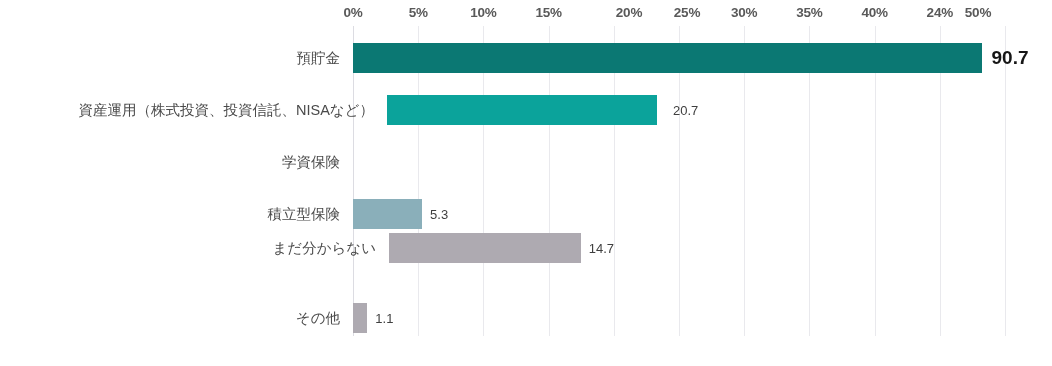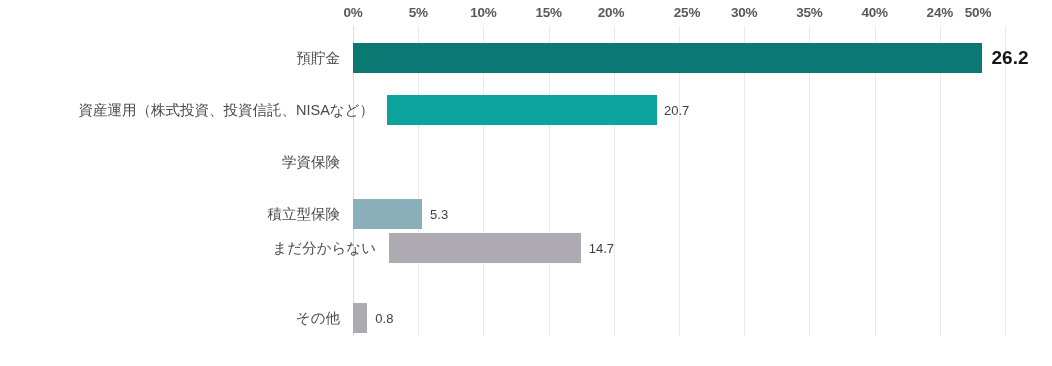--- a/index.html
+++ b/index.html
@@ -120,21 +120,21 @@
 </head>
 <body>
 
 <div id="chart-root">
 
   <div id="axis-top">
       <span class="axis-tick-label" style="left: 353px;">0%</span>
       <span class="axis-tick-label" style="left: 418.2px;">5%</span>
       <span class="axis-tick-label" style="left: 483.4px;">10%</span>
       <span class="axis-tick-label" style="left: 548.6px;">15%</span>
-      <span class="axis-tick-label" style="left: 611px;">20%</span>
+      <span class="axis-tick-label" style="left: 629px;">20%</span>
       <span class="axis-tick-label" style="left: 679px; margin-left: 8px;">25%</span>
       <span class="axis-tick-label" style="left: 744.2px;">30%</span>
       <span class="axis-tick-label" style="left: 809.4px;">35%</span>
       <span class="axis-tick-label" style="left: 874.6px;">40%</span>
       <span class="axis-tick-label" style="left: 939.8px;">24%</span>
       <span class="axis-tick-label" style="left: 978px;">50%</span>
     </div>
 
   <div id="plot-area">
       <div class="gridline axis-zero" style="left: 0px;"></div>
@@ -148,28 +148,28 @@
       <div class="gridline" style="left: 521.6px;"></div>
       <div class="gridline" style="left: 586.8px;"></div>
       <div class="gridline" style="left: 652px;"></div>
     </div>
 
   <div id="rows">
       <div class="bar-row" style="top: 6px;">
         <div class="category-label">預貯金</div>
         <div class="bar-track">
           <div class="bar" style="width: 628.528px; background: rgb(11, 120, 115);"></div>
-          <div class="bar-value emphasis" style="left: 628.528px;">26.2</div>
+          <div class="bar-value emphasis" style="left: 628.528px;">90.7</div>
         </div>
       </div>
       <div class="bar-row" style="top: 58px; margin-left: 34px;">
         <div class="category-label">資産運用（株式投資、投資信託、NISAなど）</div>
         <div class="bar-track">
           <div class="bar" style="width: 269.928px; background: rgb(11, 163, 155);"></div>
-          <div class="bar-value" style="left: 261px; padding-left: 16px;">20.7</div>
+          <div class="bar-value" style="left: 270px; padding-left: 16px;">20.7</div>
         </div>
       </div>
       <div class="bar-row" style="top: 110px;">
         <div class="category-label">学資保険</div>
       </div>
       <div class="bar-row" style="top: 162px;">
         <div class="category-label">積立型保険</div>
         <div class="bar-track">
           <div class="bar" style="width: 69.112px; background: rgb(138, 175, 186);"></div>
           <div class="bar-value" style="left: 69.112px;">5.3</div>
@@ -179,18 +179,18 @@
         <div class="category-label">まだ分からない</div>
         <div class="bar-track">
           <div class="bar" style="width: 191.688px; background: rgb(174, 170, 177);"></div>
           <div class="bar-value" style="left: 191.688px;">14.7</div>
         </div>
       </div>
       <div class="bar-row" style="top: 266px;">
         <div class="category-label">その他</div>
         <div class="bar-track">
           <div class="bar" style="width: 14.344px; background: rgb(174, 170, 177);"></div>
-          <div class="bar-value" style="left: 14.344px;">0.8</div>
+          <div class="bar-value" style="left: 14.344px;">1.1</div>
         </div>
       </div>
     </div>
 
 </div>
 
 </body></html>

